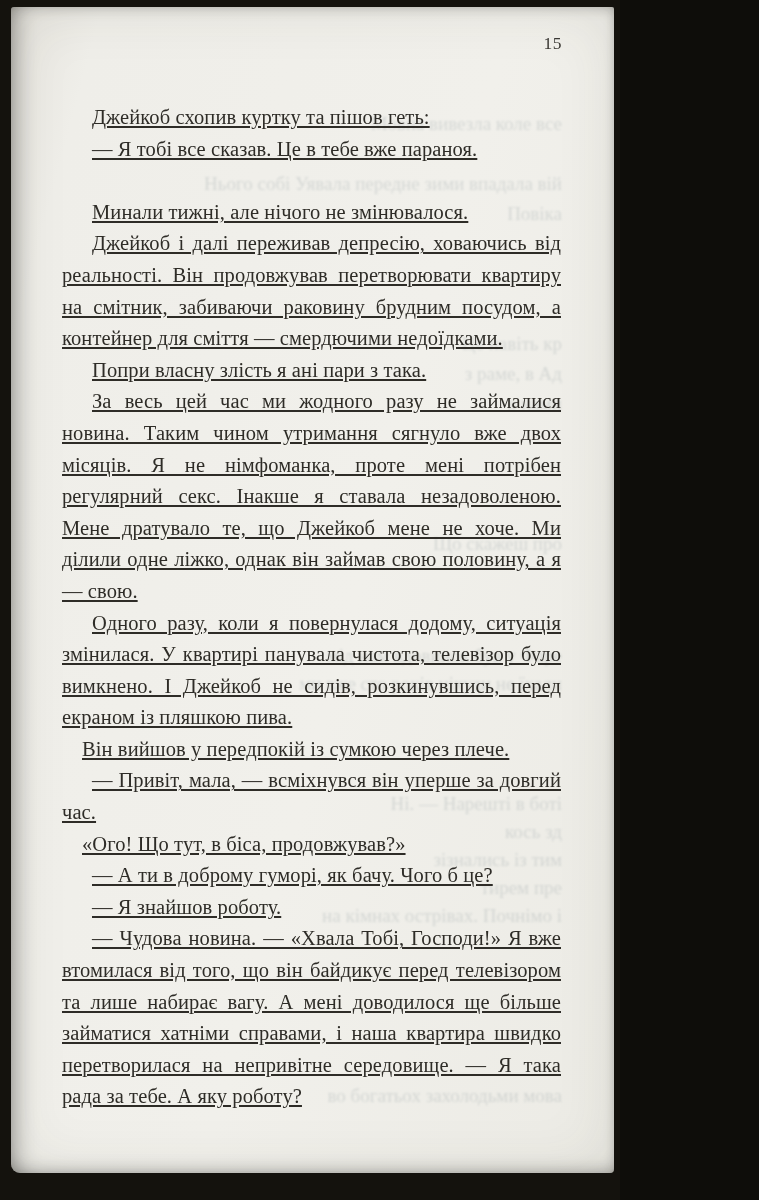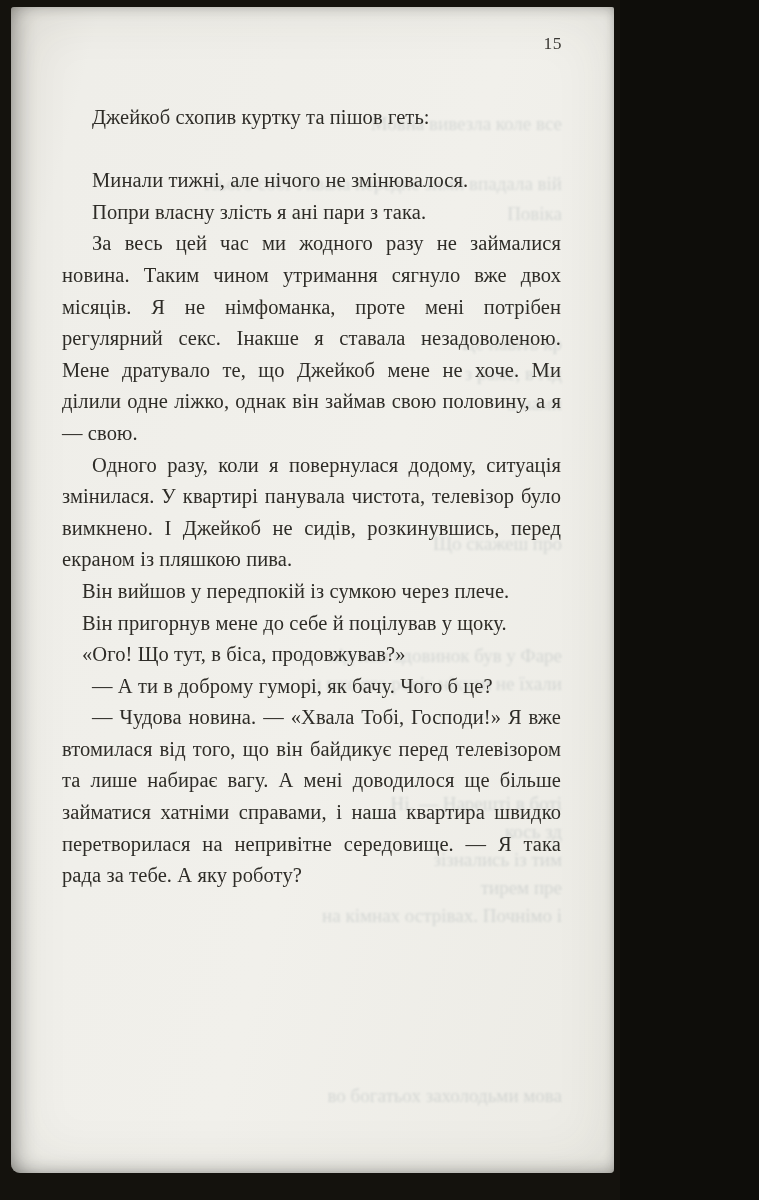--- a/index.html
+++ b/index.html
@@ -31,20 +31,21 @@
     letter-spacing: 0.5px;
   }
   .text-block {
     position: absolute;
     top: 95px; left: 51px; right: 53px;
     color: #2e2c27;
     font-size: 20.5px;
     line-height: 31.6px;
     text-align: justify;
     letter-spacing: 0.1px;
+    text-decoration: underline;
   }
   .para { margin: 0; text-indent: 30px; }
   .para.flush { text-indent: 0; margin-left: 20px; }
   .para.italic { font-style: italic; }
   .para.section-gap { margin-top: 31.6px; }
   .ghost-layer {
     position: absolute;
     inset: 0;
     pointer-events: none;
     overflow: hidden;
@@ -80,25 +81,28 @@
         <div class="ghost-line" style="top: 842px;">зізнались із тим</div>
         <div class="ghost-line" style="top: 870px;">тирем пре</div>
         <div class="ghost-line" style="top: 898px;">на кімнах острівах. Почнімо і</div>
         <div class="ghost-line" style="top: 1078px;">во богатьох захолодьми мова</div>
       </div>
 
     <div class="page-number">15</div>
 
     <div class="text-block">
       <p class="para">Джейкоб схопив куртку та пішов геть:</p>
+      <p class="para">— Я тобі все сказав. Це в тебе вже параноя.</p>
       <p class="para section-gap">Минали тижні, але нічого не змінювалося.</p>
+      <p class="para">Джейкоб і далі переживав депресію, ховаючись від реальності. Він продовжував перетворювати квартиру на смітник, забиваючи раковину брудним посудом, а контейнер для сміття — смердючими недоїдками.</p>
       <p class="para">Попри власну злість я ані пари з така.</p>
       <p class="para">За весь цей час ми жодного разу не займалися новина. Таким чином утримання сягнуло вже двох місяців. Я не німфоманка, проте мені потрібен регулярний секс. Інакше я ставала незадоволеною. Мене дратувало те, що Джейкоб мене не хоче. Ми ділили одне ліжко, однак він займав свою половину, а я — свою.</p>
       <p class="para">Одного разу, коли я повернулася додому, ситуація змінилася. У квартирі панувала чистота, телевізор було вимкнено. І Джейкоб не сидів, розкинувшись, перед екраном із пляшкою пива.</p>
       <p class="para flush">Він вийшов у передпокій із сумкою через плече.</p>
-      <p class="para flush">Він пригорнув мене до себе й поцілував у щоку.</p>
+      <p class="para">— Привіт, мала, — всміхнувся він уперше за довгий час.</p>
       <p class="para flush">«Ого! Що тут, в біса, продовжував?»</p>
       <p class="para">— А ти в доброму гуморі, як бачу. Чого б це?</p>
+      <p class="para">— Я знайшов роботу.</p>
       <p class="para">— Чудова новина. — «Хвала Тобі, Господи!» Я вже втомилася від того, що він байдикує перед телевізором та лише набирає вагу. А мені доводилося ще більше займатися хатніми справами, і наша квартира швидко перетворилася на непривітне середовище. — Я така рада за тебе. А яку роботу?</p>
     </div>
 
   </div>
 </div>
 
 </body></html>

